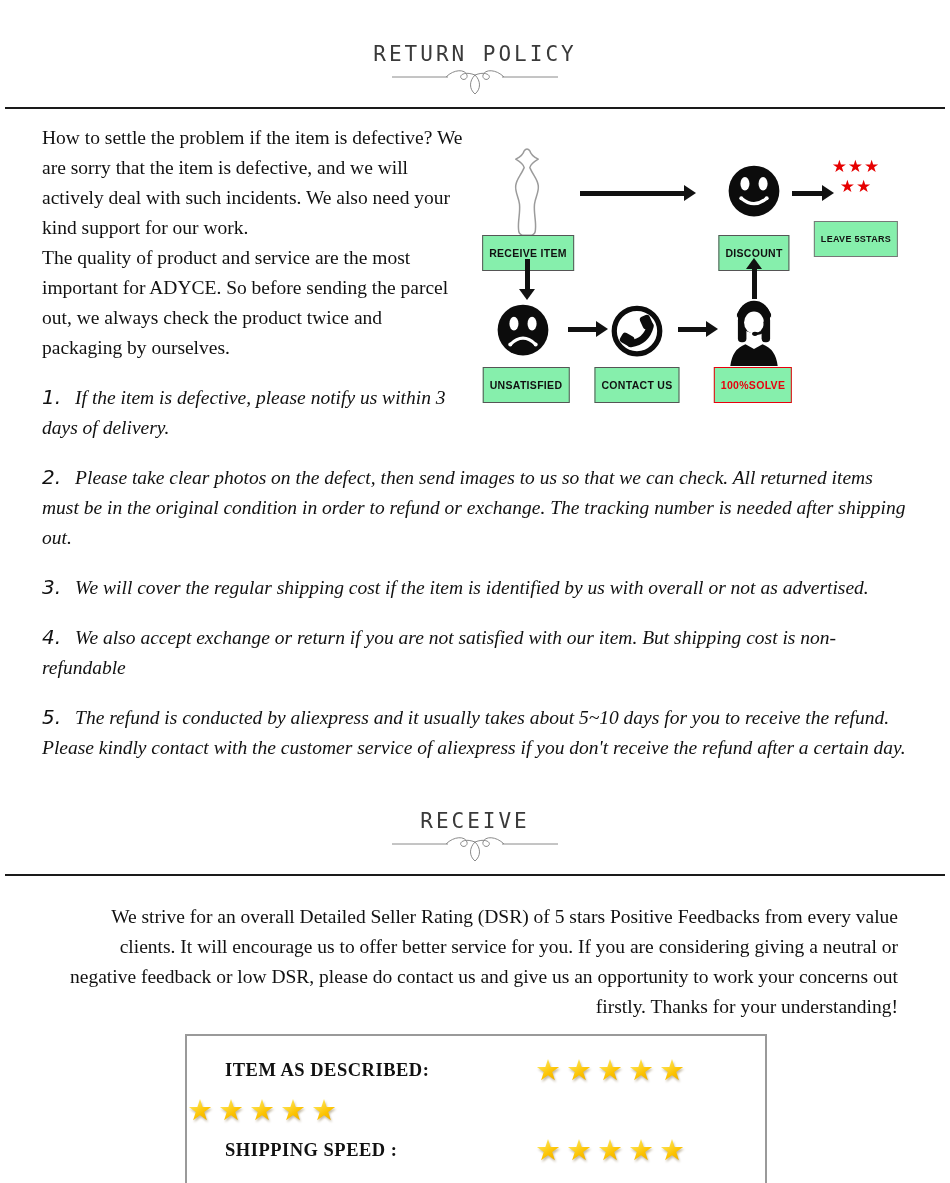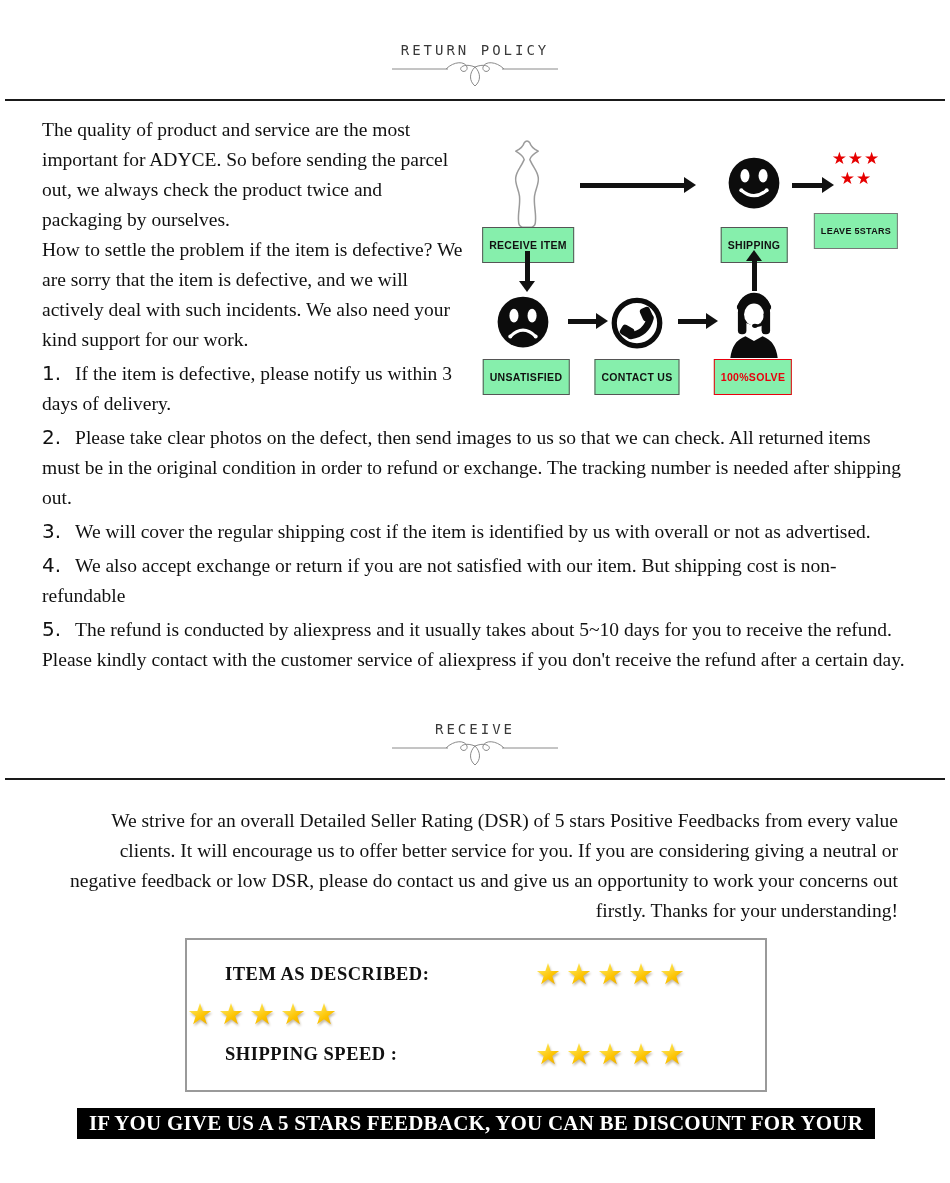--- a/index.html
+++ b/index.html
@@ -2,21 +2,21 @@
 <html><head>
 <meta charset="utf-8">
 <style>
   html,body{margin:0;padding:0;background:#fff;}
   body{width:950px;height:1183px;overflow:hidden;color:#111;
        font-family:"Liberation Serif",serif;}
   .center{text-align:center;}
 
   
   .sec-header{padding-top:42px;}
-  .sec-title{font-family:"DejaVu Sans Mono",monospace;font-size:14px;
+  .sec-title{font-family:"DejaVu Sans Mono",monospace;font-size:21px;
              letter-spacing:3px;color:#3a3a3a;display:block;}
   .flourish{margin-top:2px;}
   .rule{border:none;border-top:2px solid #1a1a1a;margin:7px 5px 0 5px;}
 
   
   .rp-body{padding:14px 40px 0 42px;font-size:19.5px;line-height:30px;}
   .rp-body p{margin:0;}
   .flowchart{float:right;width:430px;height:250px;margin:24px 0 8px 14px;
              position:relative;font-family:"Liberation Sans",sans-serif;}
   .fnode{position:absolute;}
@@ -35,21 +35,21 @@
   .arrow-d{position:absolute;width:5px;background:#111;}
   .arrow-d::after{content:'';position:absolute;bottom:-11px;left:-6px;
       border-top:11px solid #111;border-left:8.5px solid transparent;
       border-right:8.5px solid transparent;}
   .arrow-u{position:absolute;width:5px;background:#111;}
   .arrow-u::after{content:'';position:absolute;top:-11px;left:-6px;
       border-bottom:11px solid #111;border-left:8.5px solid transparent;
       border-right:8.5px solid transparent;}
 
   
-  .rp-item{margin-top:3px;}
+  .rp-item{margin-top:19px;font-style:italic;}
   .rp-item .num{font-family:"DejaVu Sans",sans-serif;font-size:20px;
                 padding-right:14px;}
 
   
   .fb-header{padding-top:46px;}
   .fb-body{padding:14px 40px 0 42px;font-size:19.5px;line-height:30px;}
   .fb-body p{margin:12px;text-align:right;}
   .ratings-box{width:578px;margin:12px auto 0 auto;border:2px solid #9a9a9a;
                padding:14px 0 16px 0;}
   .rating-row{display:flex;align-items:center;height:40px;}
@@ -92,21 +92,21 @@
     <div class="arrow-r" style="left:100px;top:44px;width:104px"></div>
 
     <svg class="fnode" style="left:245px;top:15px" width="58" height="58" viewBox="0 0 64 64">
       <circle cx="32" cy="32" r="28" fill="#0c0c0c"></circle>
       <ellipse cx="22" cy="24" rx="5" ry="7.5" fill="#fff"></ellipse>
       <ellipse cx="42" cy="24" rx="5" ry="7.5" fill="#fff"></ellipse>
       <path d="M18 40 Q32 52 46 40" stroke="#fff" stroke-width="3.5" fill="none"></path>
       <circle cx="18" cy="40" r="2.2" fill="#fff"></circle>
         <circle cx="46" cy="40" r="2.2" fill="#fff"></circle>
     </svg>
-    <span class="flabel" style="left:274px;top:88px">SHIPPING</span>
+    <span class="flabel" style="left:274px;top:88px">DISCOUNT</span>
 
     <div class="arrow-r" style="left:312px;top:44px;width:30px"></div>
 
     <div class="redstars" style="left:345px;top:10px;width:62px;color:#e60000">
       <div>★★★</div>
       <div>★★</div>
     </div>
     <span class="flabel tiny" style="left:376px;top:74px">LEAVE 5STARS</span>
 
     <div class="arrow-d" style="left:45px;top:112px;height:30px"></div>
@@ -142,22 +142,22 @@
       <rect x="40" y="23" width="9" height="27" rx="4" fill="#0c0c0c"></rect>
       <ellipse cx="32" cy="29" rx="10.5" ry="11.5" fill="#fff"></ellipse>
       <path d="M14 24 Q20 14 32 14 Q44 14 50 24 L50 20 Q44 7 32 7 Q20 7 14 20 Z" fill="#0c0c0c"></path>
       <path d="M43 28 Q46 40 34 41" stroke="#0c0c0c" stroke-width="2.6" fill="none"></path>
       <ellipse cx="33" cy="41" rx="3" ry="2.2" fill="#0c0c0c"></ellipse>
       <path d="M7 75 Q9 57 23 52 L32 57 L41 52 Q55 57 57 75 Z" fill="#0c0c0c"></path>
     </svg>
     <span class="flabel red" style="left:273px;top:220px">100%SOLVE</span>
   </div>
 
+  <p>How to settle the problem if the item is defective? We are sorry that the item is defective, and we will actively deal with such incidents. We also need your kind support for our work.</p>
   <p>The quality of product and service are the most important for ADYCE. So before sending the parcel out, we always check the product twice and packaging by ourselves.</p>
-  <p>How to settle the problem if the item is defective? We are sorry that the item is defective, and we will actively deal with such incidents. We also need your kind support for our work.</p>
 
   <div class="rp-item">
     <span class="num">1.</span><span>If the item is defective, please notify us within 3 days of delivery.</span>
   </div>
   <div class="rp-item">
     <span class="num">2.</span><span>Please take clear photos on the defect, then send images to us so that we can check. All returned items must be in the original condition in order to refund or exchange. The tracking number is needed after shipping out.</span>
   </div>
   <div class="rp-item">
     <span class="num">3.</span><span>We will cover the regular shipping cost if the item is identified by us with overall or not as advertised.</span>
   </div>

